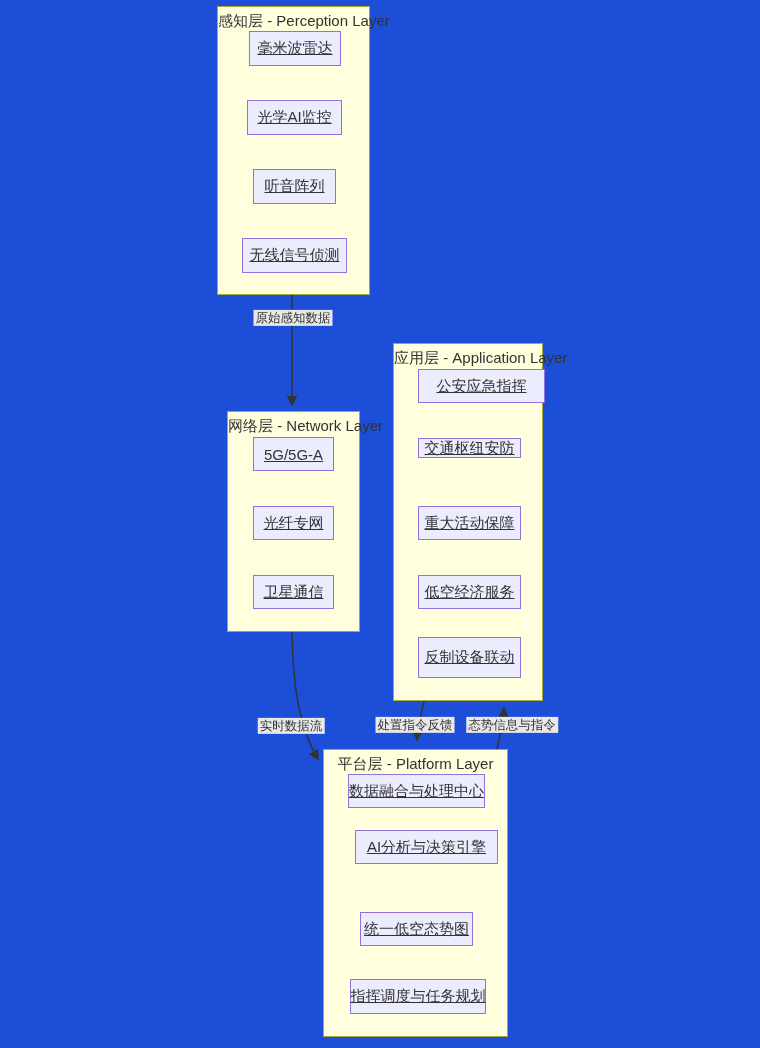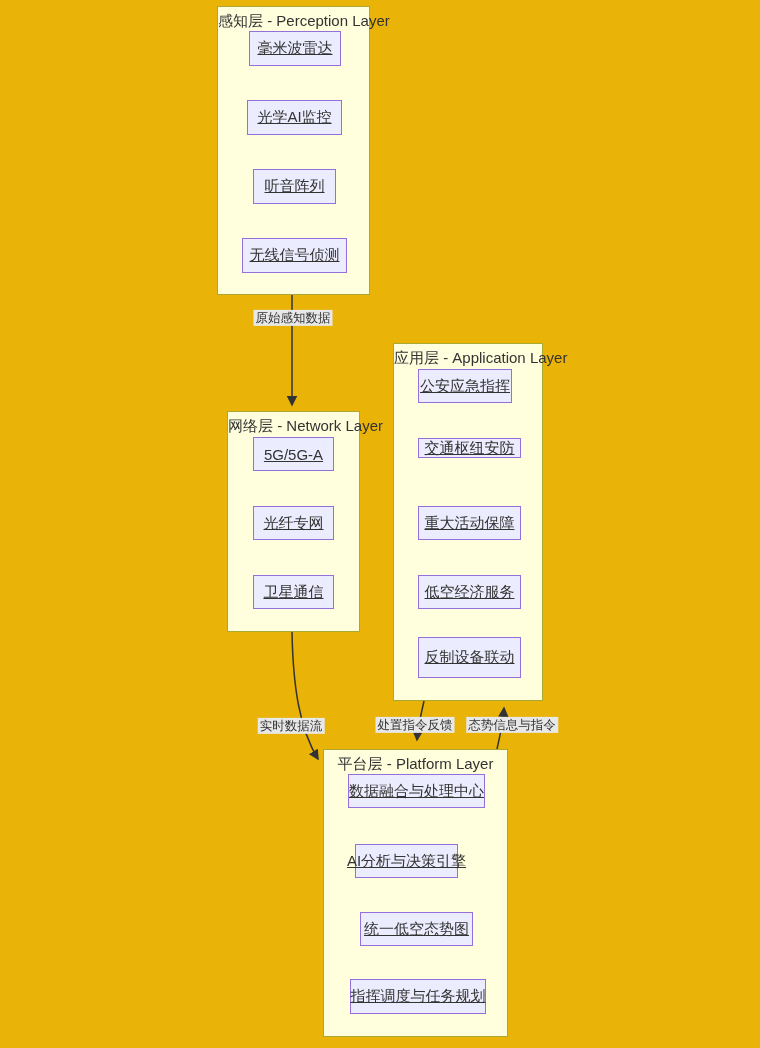--- a/index.html
+++ b/index.html
@@ -6,21 +6,21 @@
     margin: 0;
     padding: 0;
     background: #ffffff;
     font-family: "Liberation Sans", "DejaVu Sans", sans-serif;
   }
   .canvas {
     position: relative;
     width: 760px;
     height: 1048px;
     overflow: hidden;
-    background: #eab308;
+    background: #1d4ed8;
   }
   svg.edges {
     position: absolute;
     left: 0; top: 0;
     width: 760px; height: 1048px;
     pointer-events: none;
   }
   .subgraph {
     position: absolute;
     background: #ffffde;
@@ -88,31 +88,31 @@
 
   <div class="subgraph" style="left:227px; top:411px; width:133px; height:221px;">
     <div class="subgraph-title">网络层 - Network Layer</div>
     <div class="node" style="left:25px; top:25px; width:81px; height:34px;">5G/5G-A</div>
     <div class="node" style="left:25px; top:94px; width:81px; height:34px;">光纤专网</div>
     <div class="node" style="left:25px; top:163px; width:81px; height:34px;">卫星通信</div>
   </div>
 
   <div class="subgraph" style="left:393px; top:343px; width:150px; height:358px;">
     <div class="subgraph-title">应用层 - Application Layer</div>
-    <div class="node" style="left:24px; top:25px; width:94px; height:34px;">公安应急指挥</div>
+    <div class="node" style="left:24px; top:25px; width:127px; height:34px;">公安应急指挥</div>
     <div class="node" style="left:24px; top:94px; width:103px; height:20px;">交通枢纽安防</div>
     <div class="node" style="left:24px; top:162px; width:103px; height:34px;">重大活动保障</div>
     <div class="node" style="left:24px; top:231px; width:103px; height:34px;">低空经济服务</div>
     <div class="node" style="left:24px; top:293px; width:103px; height:41px;">反制设备联动</div>
   </div>
 
   <div class="subgraph" style="left:323px; top:749px; width:185px; height:288px;">
     <div class="subgraph-title">平台层 - Platform Layer</div>
     <div class="node" style="left:24px; top:24px; width:137px; height:34px;">数据融合与处理中心</div>
-    <div class="node" style="left:31px; top:94px; width:103px; height:34px;">AI分析与决策引擎</div>
+    <div class="node" style="left:31px; top:80px; width:143px; height:34px;">AI分析与决策引擎</div>
     <div class="node" style="left:36px; top:162px; width:113px; height:34px;">统一低空态势图</div>
     <div class="node" style="left:26px; top:229px; width:136px; height:35px;">指挥调度与任务规划</div>
   </div>
 
   <div class="edge-label" style="left:293px; top:318px;">原始感知数据</div>
   <div class="edge-label" style="left:291px; top:726px;">实时数据流</div>
   <div class="edge-label" style="left:415px; top:725px;">处置指令反馈</div>
   <div class="edge-label" style="left:512px; top:725px;">态势信息与指令</div>
 
 </div>

